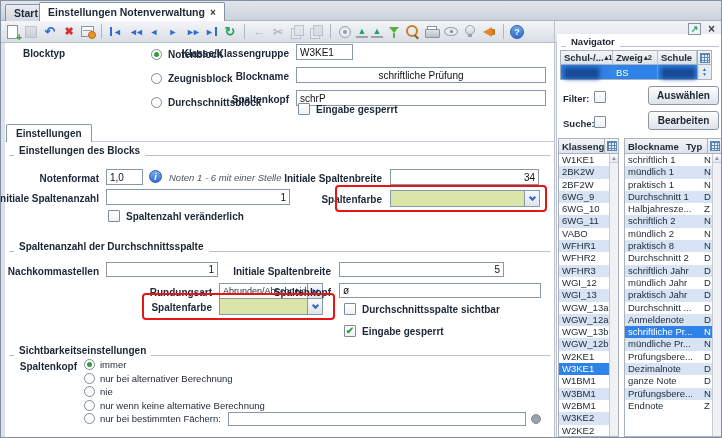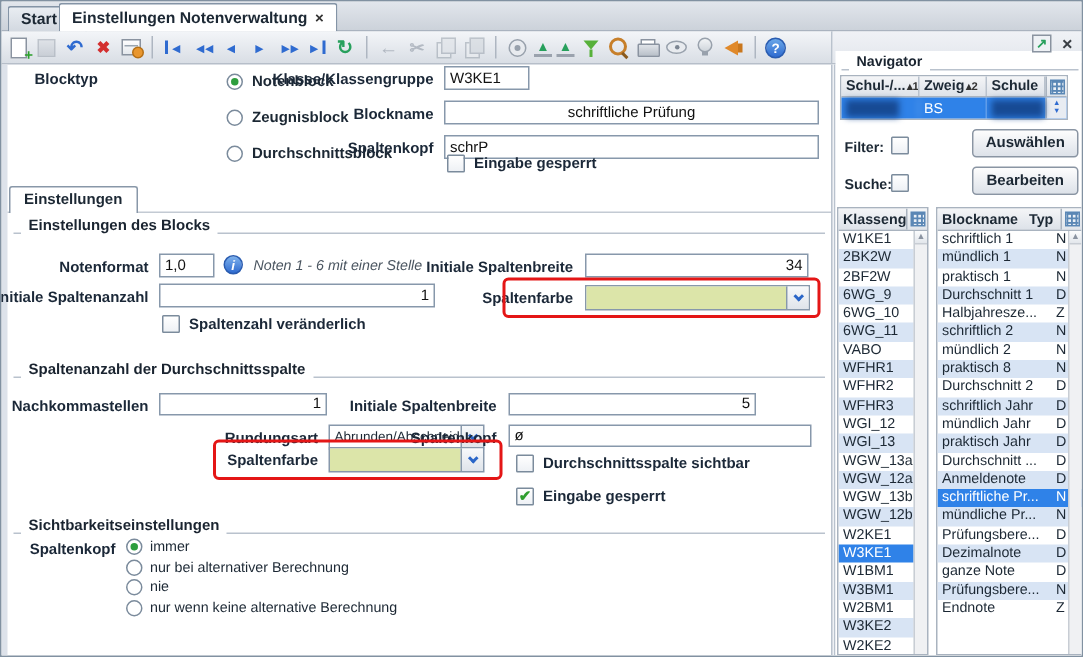--- a/index.html
+++ b/index.html
@@ -278,20 +278,26 @@
         <span class="vlabel">nur bei alternativer Berechnung</span>
       </div>
       <div class="visrow">
         <span class="radio"></span>
         <span class="vlabel">nie</span>
       </div>
       <div class="visrow">
         <span class="radio"></span>
         <span class="vlabel">nur wenn keine alternative Berechnung</span>
       </div>
+      <div class="visrow">
+        <span class="radio"></span>
+        <span class="vlabel">nur bei bestimmten Fächern:</span>
+        <input class="vinput" style="">
+        <span class="graydot"></span>
+      </div>
     </div>
 
   <div class="nav">
     <div class="grouphead" style="left:4px;top:2px;width:158px">
       <span>Navigator</span>
     </div>
 
     <div class="navtable">
       <div class="nt-head">
         <span class="nt-cell" style="width:52px">

